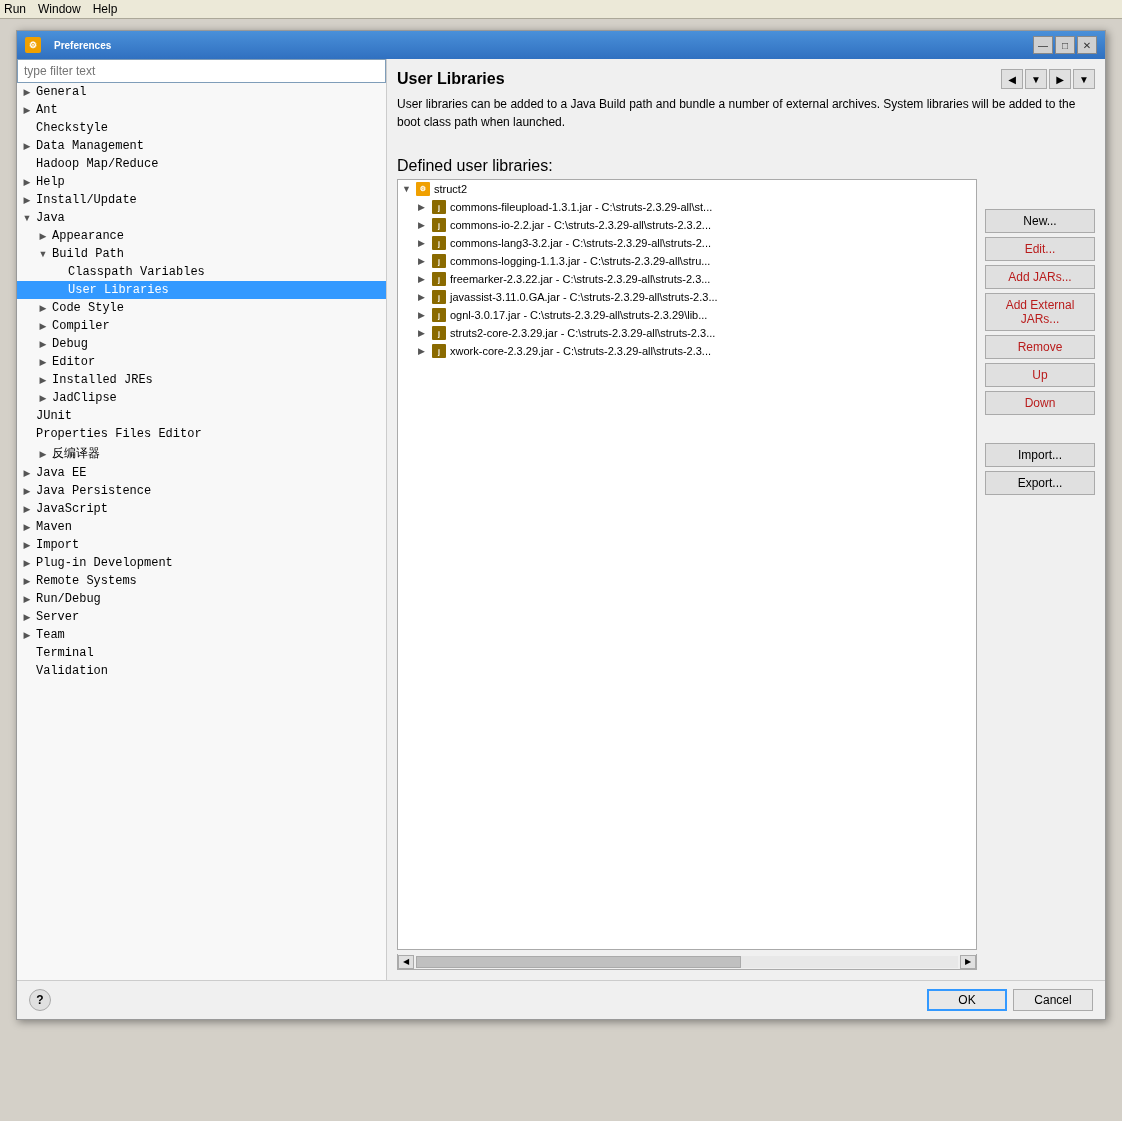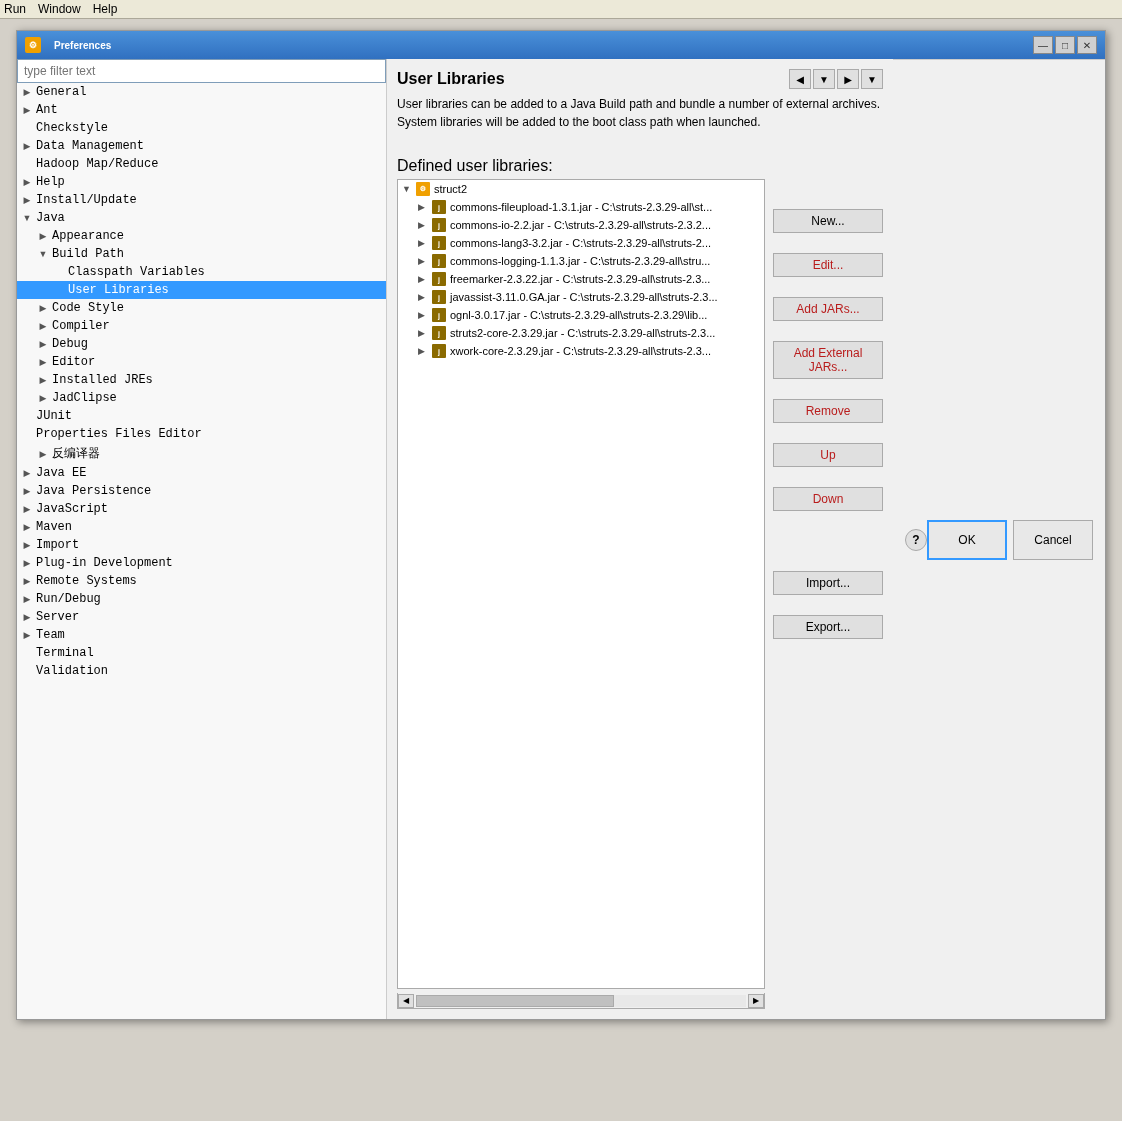--- a/index.html
+++ b/index.html
@@ -71,20 +71,21 @@
       border: 1px solid #888;
       display: flex;
       align-items: center;
       justify-content: center;
       font-size: 10px;
       cursor: pointer;
       color: #333;
     }
     .dialog-body {
       display: flex;
+      flex-direction: column;
       height: 960px;
     }
     .dialog-content {
       display: flex;
       flex: 1;
       overflow: hidden;
     }
     
     .left-panel {
       width: 370px;
@@ -206,21 +207,21 @@
       flex-shrink: 0;
     }
     .lib-icon.jar {
       background: #8a6a00;
     }
     .lib-item-text { font-size: 11px; color: #000; }
     
     .side-buttons {
       display: flex;
       flex-direction: column;
-      gap: 20px;
+      gap: 4px;
       margin-left: 8px;
       padding-top: 30px;
     }
     .side-btn {
       width: 110px;
       padding: 4px 8px;
       background: #e0e0e0;
       border: 1px solid #aaa;
       font-size: 12px;
       cursor: pointer;
@@ -283,21 +284,21 @@
       display: flex;
       align-items: center;
       justify-content: center;
       font-size: 12px;
       cursor: pointer;
       font-weight: bold;
     }
     .footer-right { display: flex; gap: 6px; }
     .action-btn {
       width: 80px;
-      padding: 11px 8px;
+      padding: 2px 8px;
       font-size: 12px;
       cursor: pointer;
       border: 1px solid #aaa;
       background: #e8e8e8;
       text-align: center;
     }
     .action-btn.primary {
       border: 2px solid #3399ff;
       background: #e8e8e8;
     }

